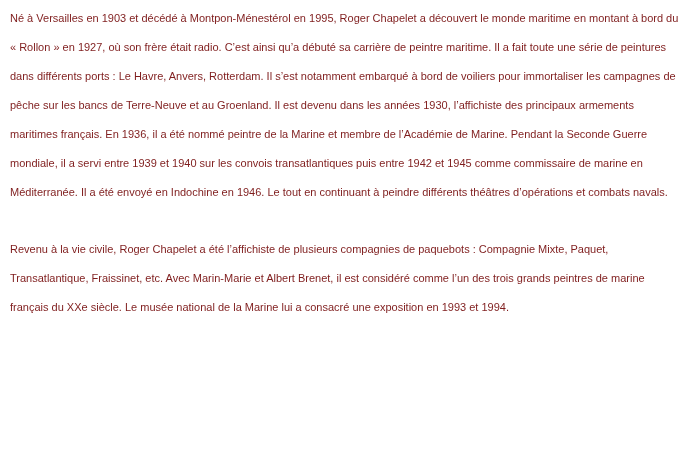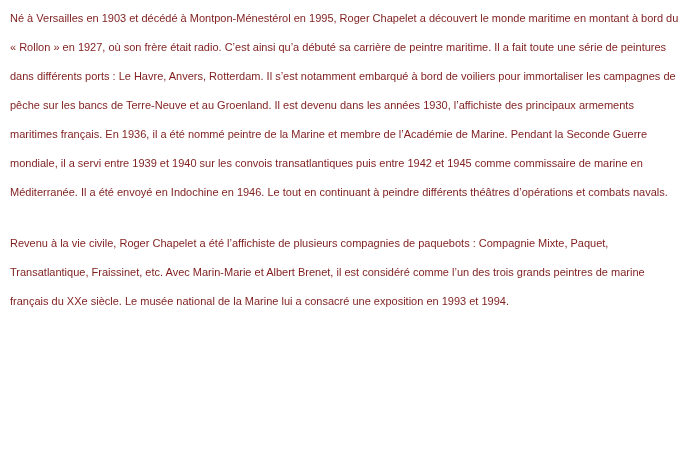--- a/index.html
+++ b/index.html
@@ -16,21 +16,21 @@
     font-family: "Liberation Sans", "DejaVu Sans", sans-serif;
     font-size: 11px;
     line-height: 29px;
     color: #7f1d1d;
     -webkit-font-smoothing: antialiased;
   }
   .page p {
     margin: 0;
   }
   .page p + p {
-    margin-top: 22px;
+    margin-top: 28px;
   }
 </style>
 </head>
 <body>
 
 <div class="page">
   <p>Né à Versailles en 1903 et décédé à Montpon-Ménestérol en 1995, Roger Chapelet a découvert le monde maritime en montant à bord du « Rollon » en 1927, où son frère était radio. C’est ainsi qu’a débuté sa carrière de peintre maritime. Il a fait toute une série de peintures dans différents ports : Le Havre, Anvers, Rotterdam. Il s’est notamment embarqué à bord de voiliers pour immortaliser les campagnes de pêche sur les bancs de Terre-Neuve et au Groenland. Il est devenu dans les années 1930, l’affichiste des principaux armements maritimes français. En 1936, il a été nommé peintre de la Marine et membre de l’Académie de Marine. Pendant la Seconde Guerre mondiale, il a servi entre 1939 et 1940 sur les convois transatlantiques puis entre 1942 et 1945 comme commissaire de marine en Méditerranée. Il a été envoyé en Indochine en 1946. Le tout en continuant à peindre différents théâtres d’opérations et combats navals.</p>
   <p>Revenu à la vie civile, Roger Chapelet a été l’affichiste de plusieurs compagnies de paquebots : Compagnie Mixte, Paquet, Transatlantique, Fraissinet, etc. Avec Marin-Marie et Albert Brenet, il est considéré comme l’un des trois grands peintres de marine français du XXe siècle. Le musée national de la Marine lui a consacré une exposition en 1993 et 1994.</p>
 </div>
 

